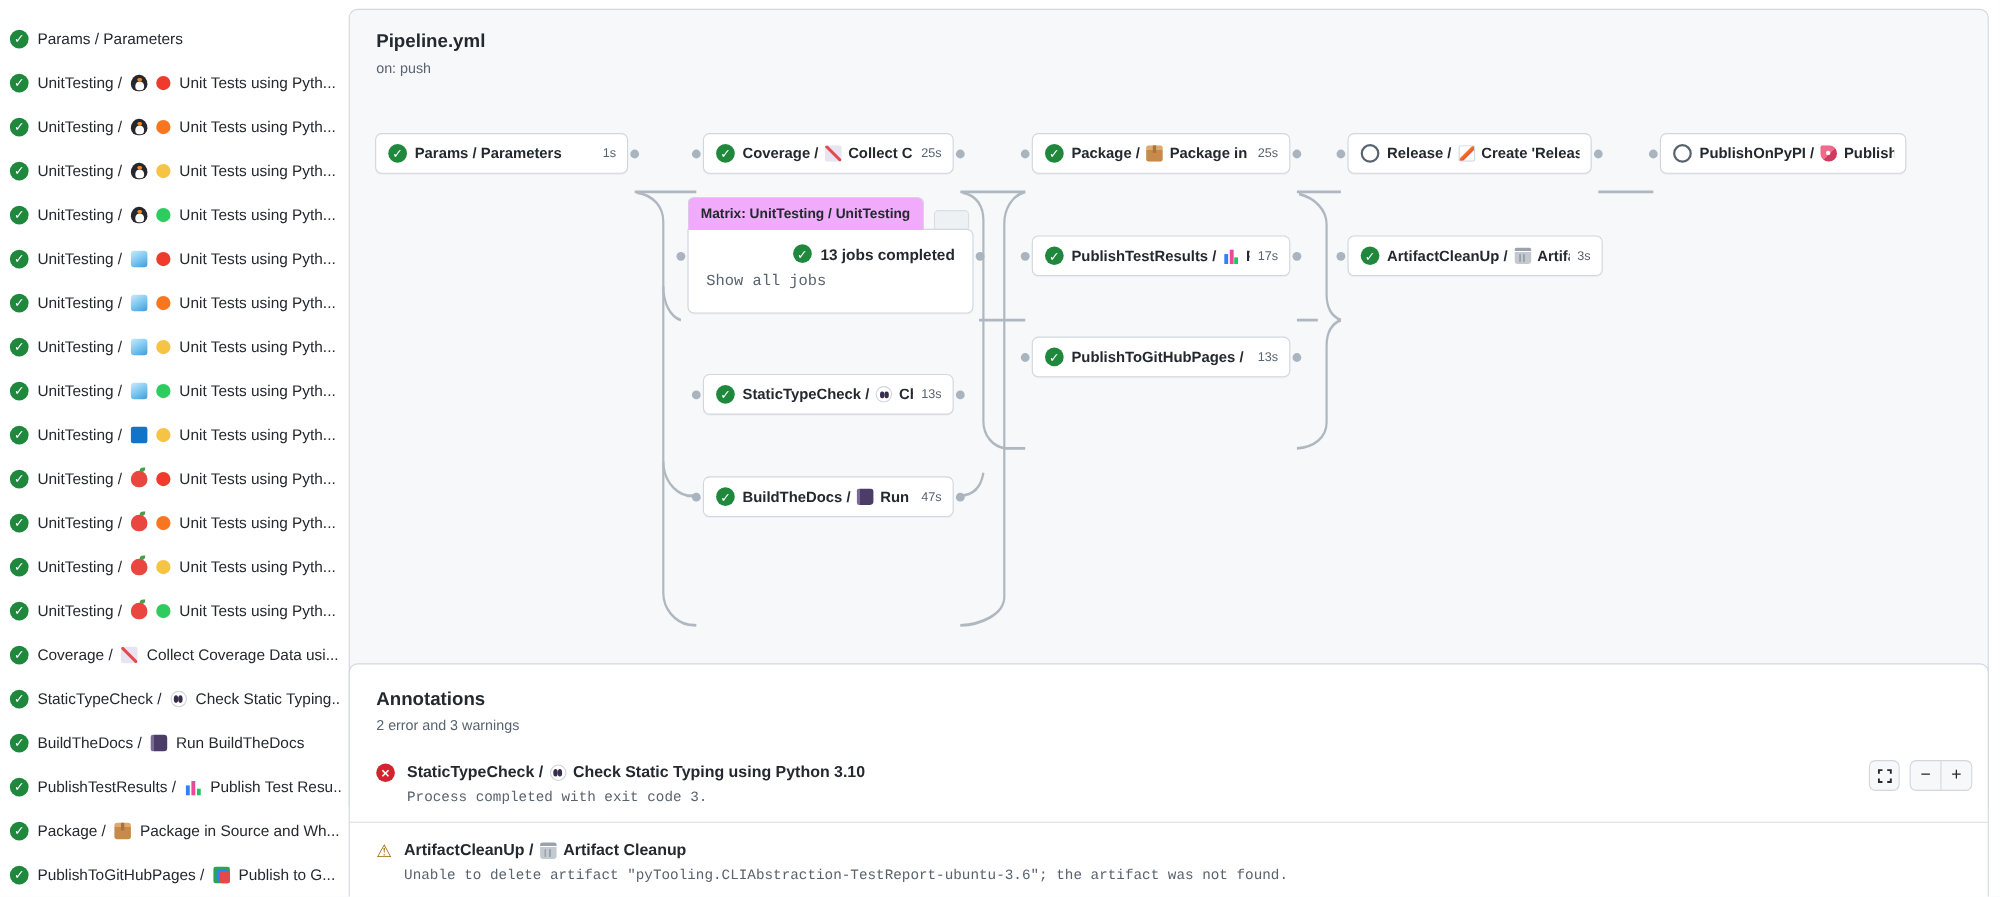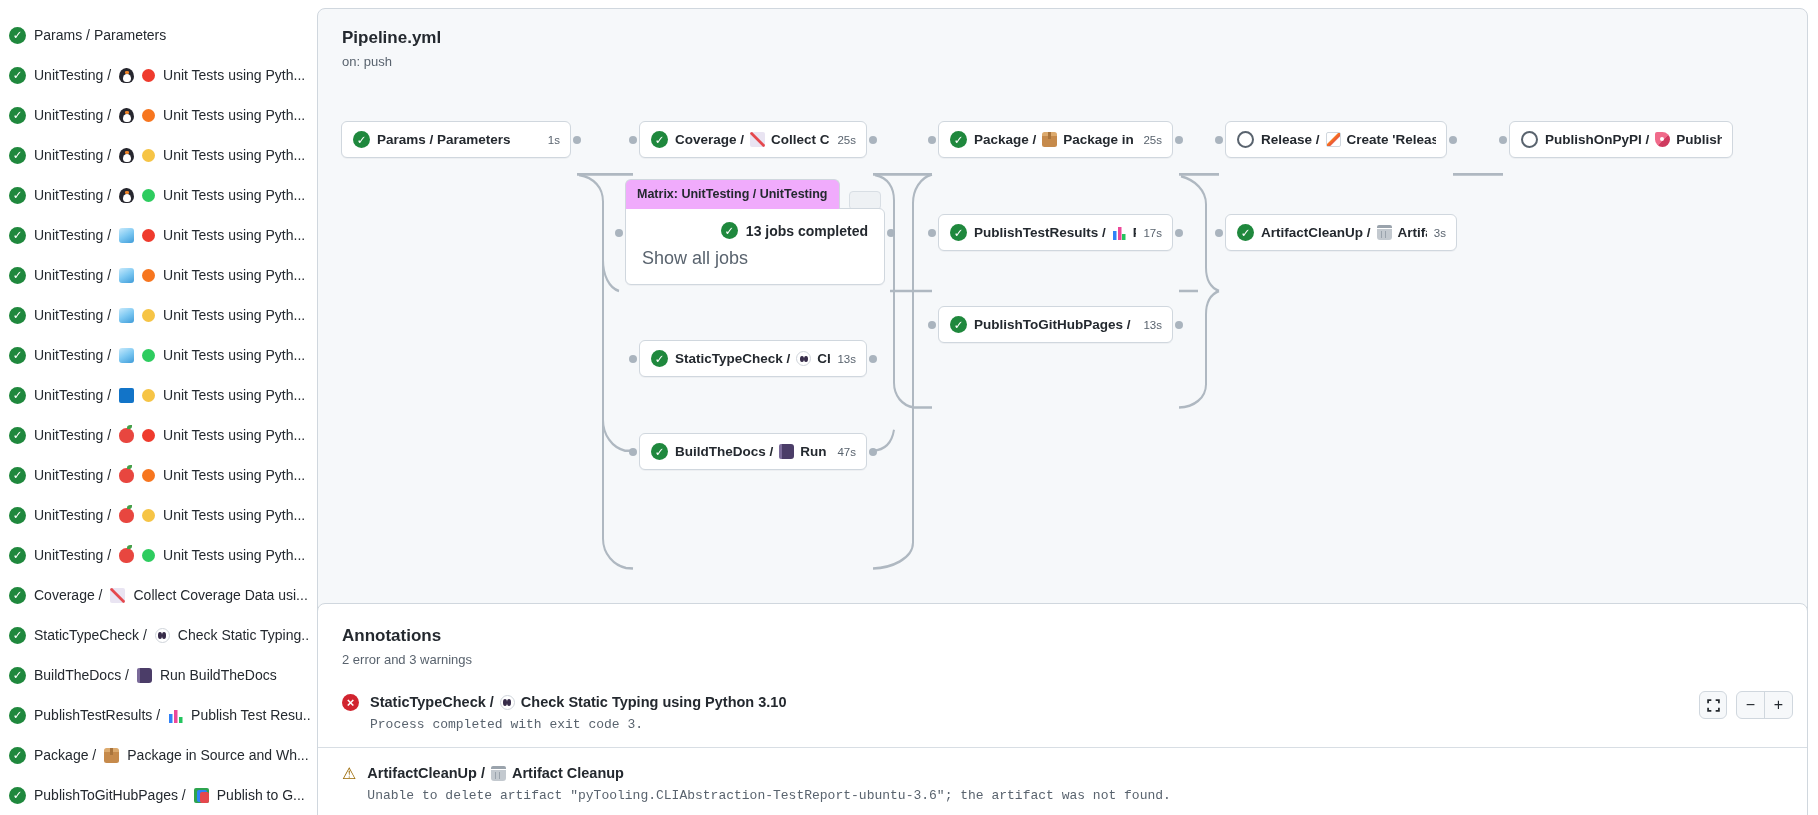--- a/index.html
+++ b/index.html
@@ -60,21 +60,21 @@
   .dot-l::before,.dot-r::after{content:'';position:absolute;top:50%;margin-top:-4px;width:8px;height:8px;border-radius:50%;background:#aab4be;}
   .dot-l::before{left:-11px}.dot-r::after{right:-11px}
   
   .matrix{position:absolute;left:307px;top:170px;width:260px;z-index:1;}
   .matrix-ghost{position:absolute;left:224px;top:12px;width:30px;height:17px;background:#eef1f4;border:1px solid #d8dee4;border-radius:4px;z-index:0;}
   .matrix-tab{position:relative;display:inline-block;background:#f0abfc;border:1px solid #d0d7de;border-bottom:none;border-radius:6px 6px 0 0;padding:7px 11px 8px;font-size:12.5px;font-weight:600;z-index:2;}
   .matrix-body{position:relative;margin-top:-1px;background:#fff;border:1px solid #d0d7de;border-radius:0 6px 6px 6px;height:77px;padding:13px 16px 0;box-sizing:border-box;z-index:1;box-shadow:0 1px 0 rgba(31,35,40,.04);}
   .matrix-body::before,.matrix-body::after{content:'';position:absolute;top:20px;width:8px;height:8px;border-radius:50%;background:#aab4be;}
   .matrix-body::before{left:-11px}.matrix-body::after{right:-11px}
   .matrix-sum{display:flex;align-items:center;gap:8px;font-size:14px;font-weight:600;justify-content:flex-end;}
-  .show-all{margin-top:9px;font-size:18px;font-weight:400;color:#59636e;cursor:pointer;display:inline-block;}
+  .show-all{margin-top:9px;font-size:14px;font-weight:400;color:#59636e;cursor:pointer;display:inline-block;font-family:Liberation Mono, monospace;}
   
   .gcontrols{position:absolute;right:14px;bottom:20px;display:flex;gap:9px;align-items:center;z-index:3;}
   .btn-fs{width:28px;height:28px;background:#f6f8fa;border:1px solid #d0d7de;border-radius:6px;display:flex;align-items:center;justify-content:center;cursor:pointer;box-sizing:border-box;}
   .zoomgroup{display:flex;border:1px solid #d0d7de;border-radius:6px;overflow:hidden;background:#f6f8fa;}
   .zbtn{width:27px;height:26px;display:flex;align-items:center;justify-content:center;font-size:16px;color:#24292f;cursor:pointer;}
   .zbtn + .zbtn{border-left:1px solid #d0d7de;}
   
   .ann-panel{position:absolute;left:317px;top:603px;width:1491px;height:270px;background:#fff;border:1px solid #d0d7de;border-radius:8px;box-sizing:border-box;}
   .ann-title{padding:22px 24px 0;font-size:17px;font-weight:700;}
   .ann-sub{padding:6px 24px 0;font-size:13px;color:#59636e;}

